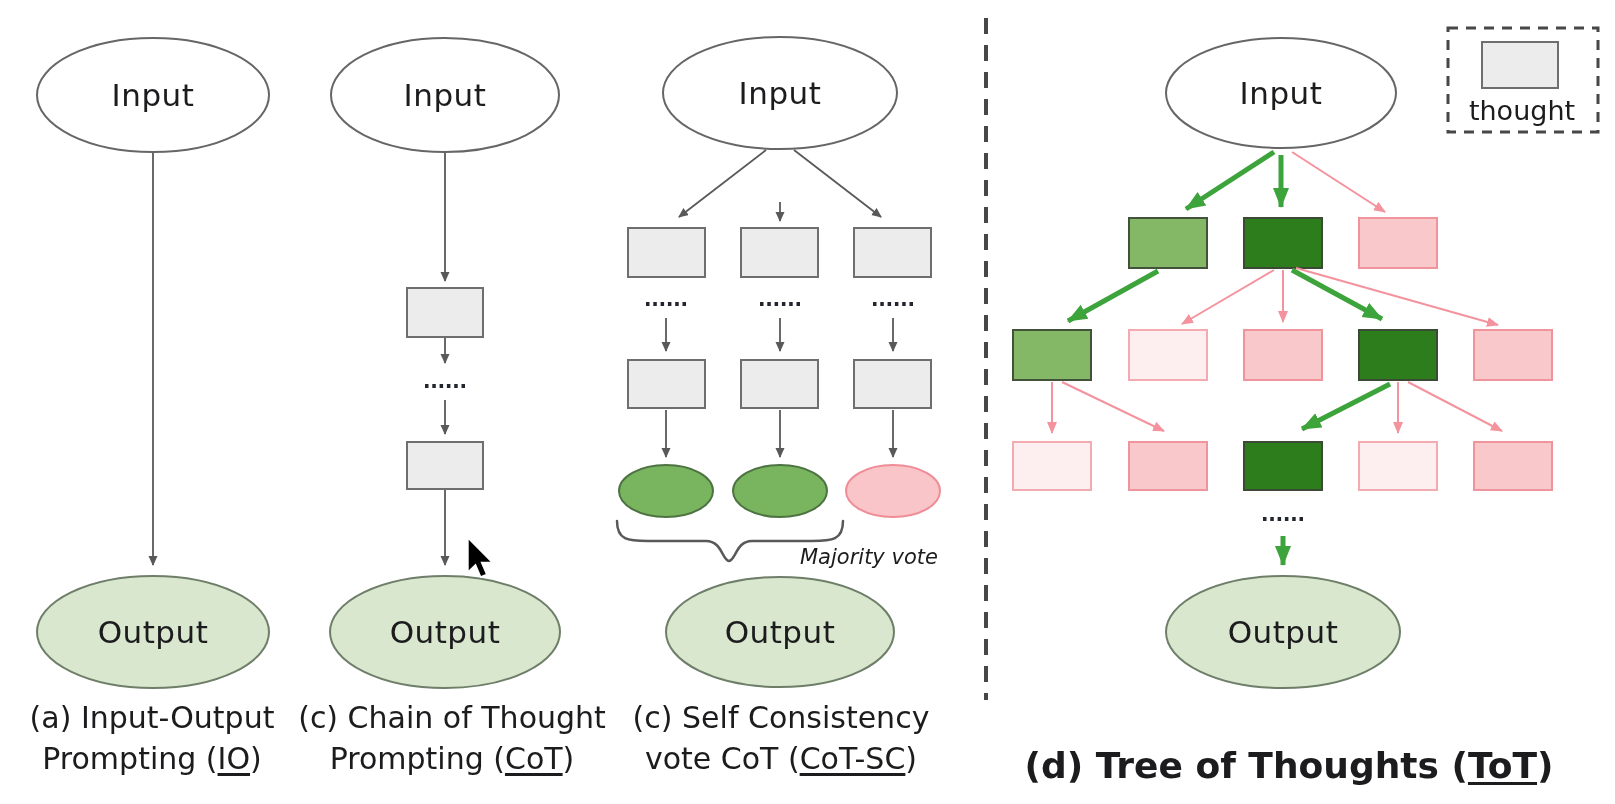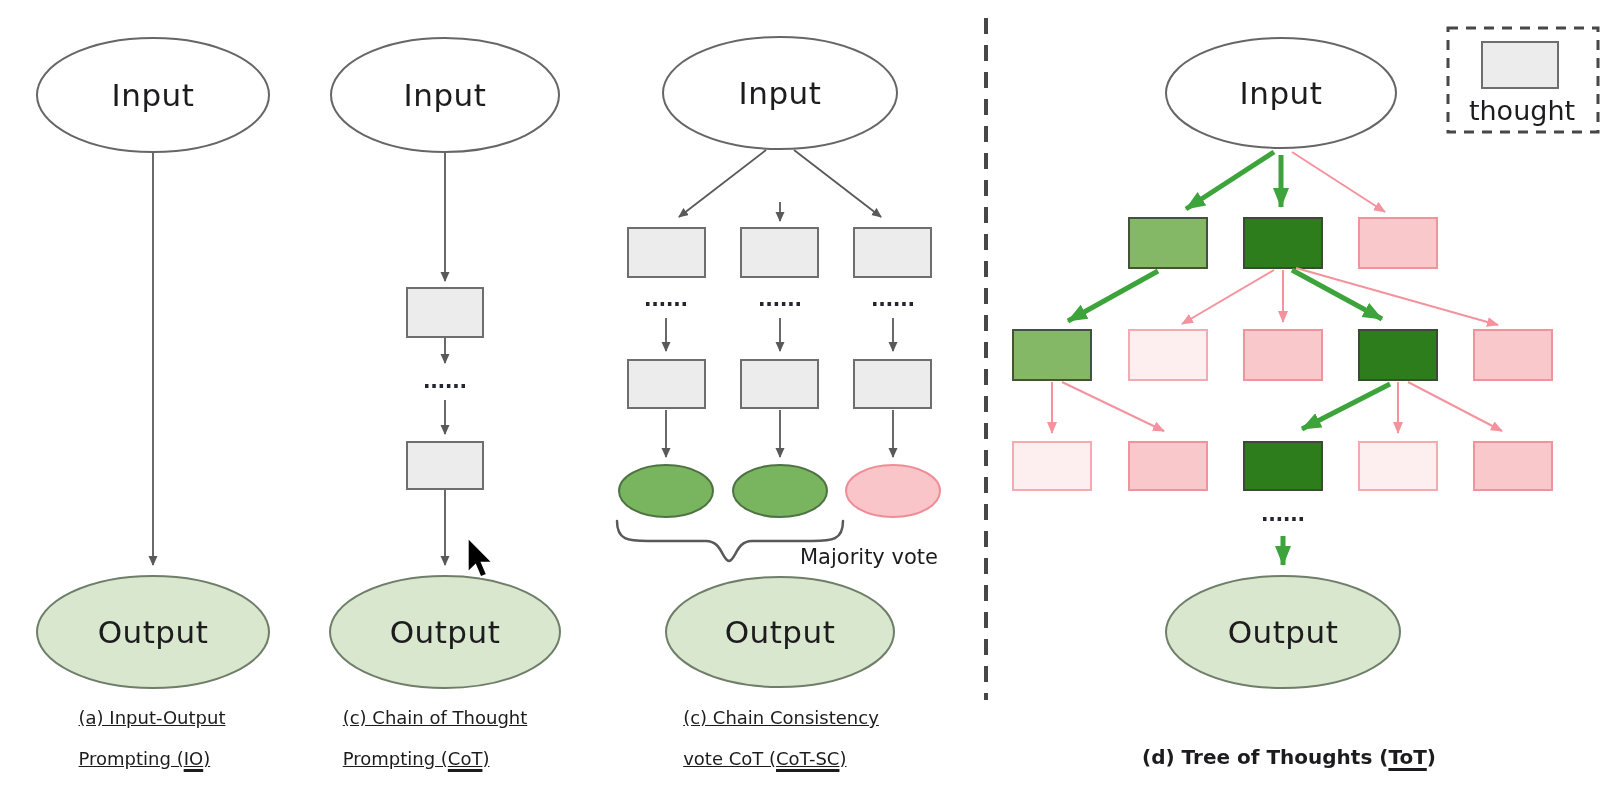--- a/index.html
+++ b/index.html
@@ -25,24 +25,24 @@
   .mh-pink{fill:var(--arrow_pink);}
   .dots-line{stroke:var(--dots);stroke-width:4;stroke-dasharray:3.5 3.8;fill:none;}
   .brace{stroke:var(--arrow_gray);stroke-width:2.5;fill:none;stroke-linecap:round;}
   .divider{stroke:var(--divider);stroke-width:4;stroke-dasharray:16 11;fill:none;}
   .legend-frame{fill:none;stroke:var(--divider);stroke-width:3;stroke-dasharray:10 8;}
   .cursor-shape{fill:#000;stroke:#fff;stroke-width:1.4;}
 
   
   .lbl{position:absolute;transform:translate(-50%,-50%);white-space:nowrap;}
   .node-lbl{font-size:31px;letter-spacing:.5px;}
-  .caption{position:absolute;transform:translateX(-50%);
-           font-size:18px;line-height:41px;white-space:nowrap;text-decoration:underline;}
-  .caption-d{position:absolute;transform:translateX(-50%);font-size:20px;font-weight:bold;white-space:nowrap;}
-  .mv-lbl{position:absolute;transform:translateY(-50%);font-size:21px;white-space:nowrap;}
+  .caption{position:absolute;transform:translateX(-50%);text-align:center;
+           font-size:30px;line-height:41px;white-space:nowrap;}
+  .caption-d{position:absolute;transform:translateX(-50%);font-size:36px;font-weight:bold;white-space:nowrap;}
+  .mv-lbl{position:absolute;transform:translateY(-50%);font-size:21px;white-space:nowrap;font-style:italic;}
   .legend-lbl{position:absolute;transform:translate(-50%,-50%);font-size:27px;}
   .u{text-decoration:underline;text-decoration-thickness:2.5px;text-underline-offset:4px;}
 </style>
 </head>
 <body>
 
 <div class="stage">
 
   <svg width="1615" height="804" viewBox="0 0 1615 804">
     <defs>
@@ -163,27 +163,27 @@
 
   <div class="mv-lbl" style="left:800px;top:557px">Majority vote</div>
 
   <div class="legend-lbl" style="left:1522px;top:110px">thought</div>
 
   <div class="caption" style="left:152px;top:697px">
     <span>(a) Input-Output</span><br>
     <span>Prompting (</span><span class="u">IO</span><span>)</span>
   </div>
 
-  <div class="caption" style="left:435px;top:697px">
+  <div class="caption" style="left:452px;top:697px">
     <span>(c) Chain of Thought</span><br>
     <span>Prompting (</span><span class="u">CoT</span><span>)</span>
   </div>
 
   <div class="caption" style="left:781px;top:697px">
-    <span>(c) Chain Consistency</span><br>
+    <span>(c) Self Consistency</span><br>
     <span>vote CoT (</span><span class="u">CoT-SC</span><span>)</span>
   </div>
 
   <div class="caption-d" style="left:1289px;top:745px">
     <span>(d) Tree of Thoughts (</span><span class="u">ToT</span><span>)</span>
   </div>
 
 </div>
 
 </body></html>

